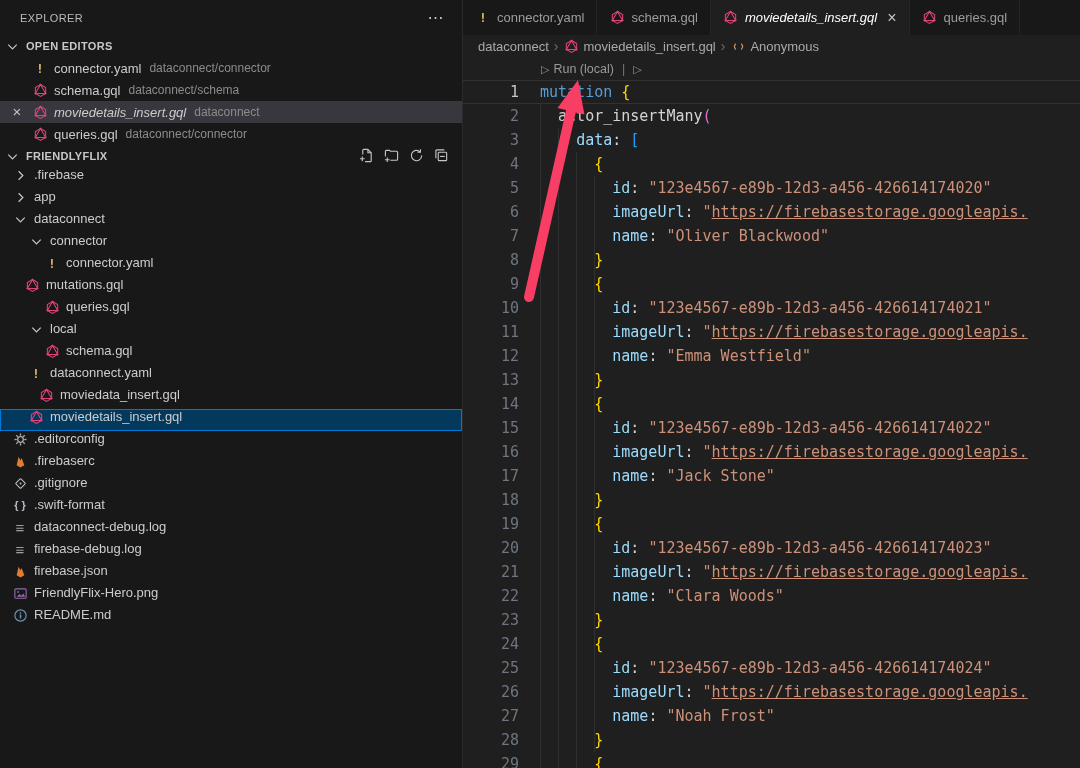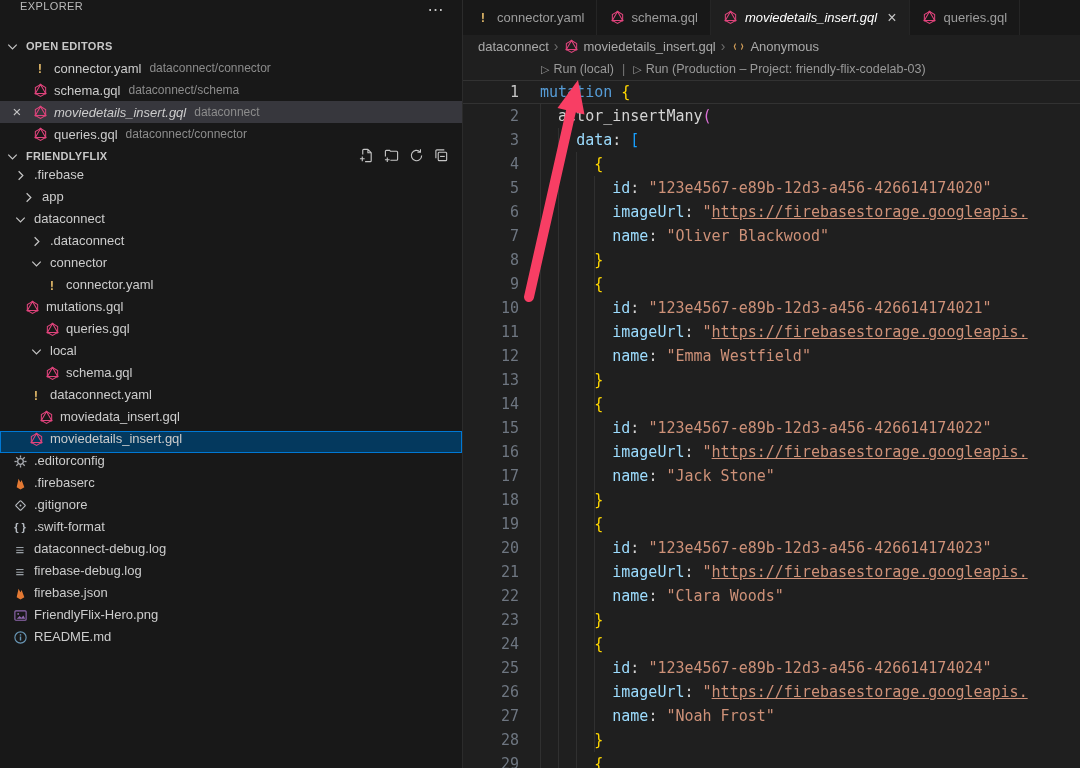--- a/index.html
+++ b/index.html
@@ -3,21 +3,21 @@
 <meta charset="utf-8">
 <style>
   * { box-sizing: border-box; }
   html,body { margin:0; padding:0; width:1080px; height:768px; overflow:hidden;
     background:#1f1f1f; font-family:"Liberation Sans", sans-serif; }
   .app { position:relative; display:flex; width:1080px; height:768px; }
 
   
   .sidebar { flex:0 0 463px; width:463px; background:#181818; border-right:1px solid #2b2b2b;
     color:#cccccc; overflow:hidden; }
-  .sb-title-row { height:35px; display:flex; justify-content:space-between;
+  .sb-title-row { height:35px; display:flex; align-items:center; justify-content:space-between;
     padding:0 18px 0 20px; font-size:11px; color:#bbbbbb; letter-spacing:.4px; }
   .more { font-size:16px; color:#c5c5c5; cursor:pointer; }
   .sec-header { height:22px; display:flex; align-items:center; font-weight:700; font-size:11px;
     color:#c8c8c8; padding-left:4px; position:relative; letter-spacing:.3px; cursor:pointer; }
   .sec-toolbar { position:absolute; right:12px; top:3px; display:flex; gap:9px; }
   .tbtn { width:16px; height:16px; display:inline-flex; cursor:pointer; }
   .ficon { width:16px; height:16px; flex:0 0 16px; display:inline-flex; align-items:center;
     justify-content:center; margin-right:6px; }
   .i16 { width:15px; height:15px; }
   .yamlb { color:#ddb567; font-weight:700; font-size:13px; font-family:"DejaVu Sans Mono",monospace; }
@@ -191,43 +191,35 @@
     </div>
     <div id="tree">
         <div class="tree-row" style="padding-left:12px">
           <span class="ficon">
             <svg class="i16" viewBox="0 0 16 16">
               <path d="M6 3.5 10.5 8 6 12.5" fill="none" stroke="#c5c5c5" stroke-width="1.3"></path>
             </svg>
           </span>
           <span class="tlab">.firebase</span>
         </div>
-        <div class="tree-row" style="padding-left:20px">
+        <div class="tree-row" style="padding-left:12px">
           <span class="ficon">
             <svg class="i16" viewBox="0 0 16 16">
               <path d="M6 3.5 10.5 8 6 12.5" fill="none" stroke="#c5c5c5" stroke-width="1.3"></path>
             </svg>
           </span>
           <span class="tlab">app</span>
         </div>
         <div class="tree-row" style="padding-left:12px">
           <span class="ficon">
             <svg class="i16" viewBox="0 0 16 16">
               <path d="M3.5 6 8 10.5 12.5 6" fill="none" stroke="#c5c5c5" stroke-width="1.3"></path>
             </svg>
           </span>
           <span class="tlab">dataconnect</span>
-        </div>
-        <div class="tree-row" style="padding-left:28px">
-          <span class="ficon">
-            <svg class="i16" viewBox="0 0 16 16">
-              <path d="M6 3.5 10.5 8 6 12.5" fill="none" stroke="#c5c5c5" stroke-width="1.3"></path>
-            </svg>
-          </span>
-          <span class="tlab">.dataconnect</span>
         </div>
         <div class="tree-row" style="padding-left:28px">
           <span class="ficon">
             <svg class="i16" viewBox="0 0 16 16">
               <path d="M3.5 6 8 10.5 12.5 6" fill="none" stroke="#c5c5c5" stroke-width="1.3"></path>
             </svg>
           </span>
           <span class="tlab">connector</span>
         </div>
         <div class="tree-row" style="padding-left:44px">
@@ -472,21 +464,20 @@
 
     <div class="editor">
       <div class="codelens">
         <span class="cl-link">
           <span class="play">▷</span>
           <span>Run (local)</span>
         </span>
         <span class="cl-sep">|</span>
         <span class="cl-link">
           <span class="play">▷</span>
-          <span>Run (Production – Project: friendly-flix-codelab-03)</span>
         </span>
       </div>
       <div id="code" class="code">
           <div class="line cur">
             <span class="gut">1</span>
             <span class="ltx"><span class="k">mutation</span><span class="w"> </span><span class="b1">{</span></span>
           </div>
           <div class="line">
             <span class="gut">2</span>
             <span class="ltx"><span class="w">  actor_insertMany</span><span class="b2">(</span></span>

